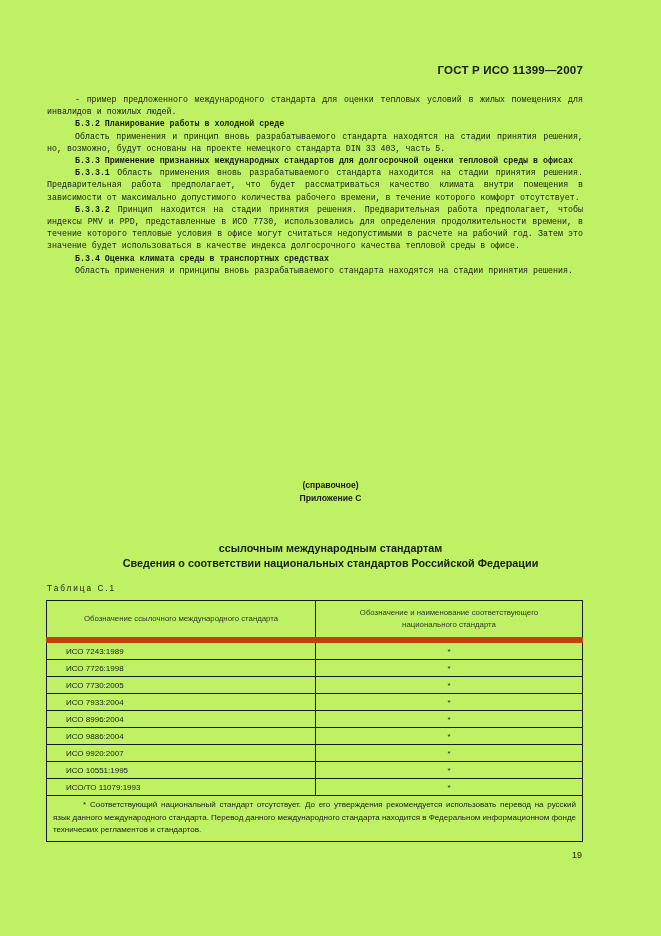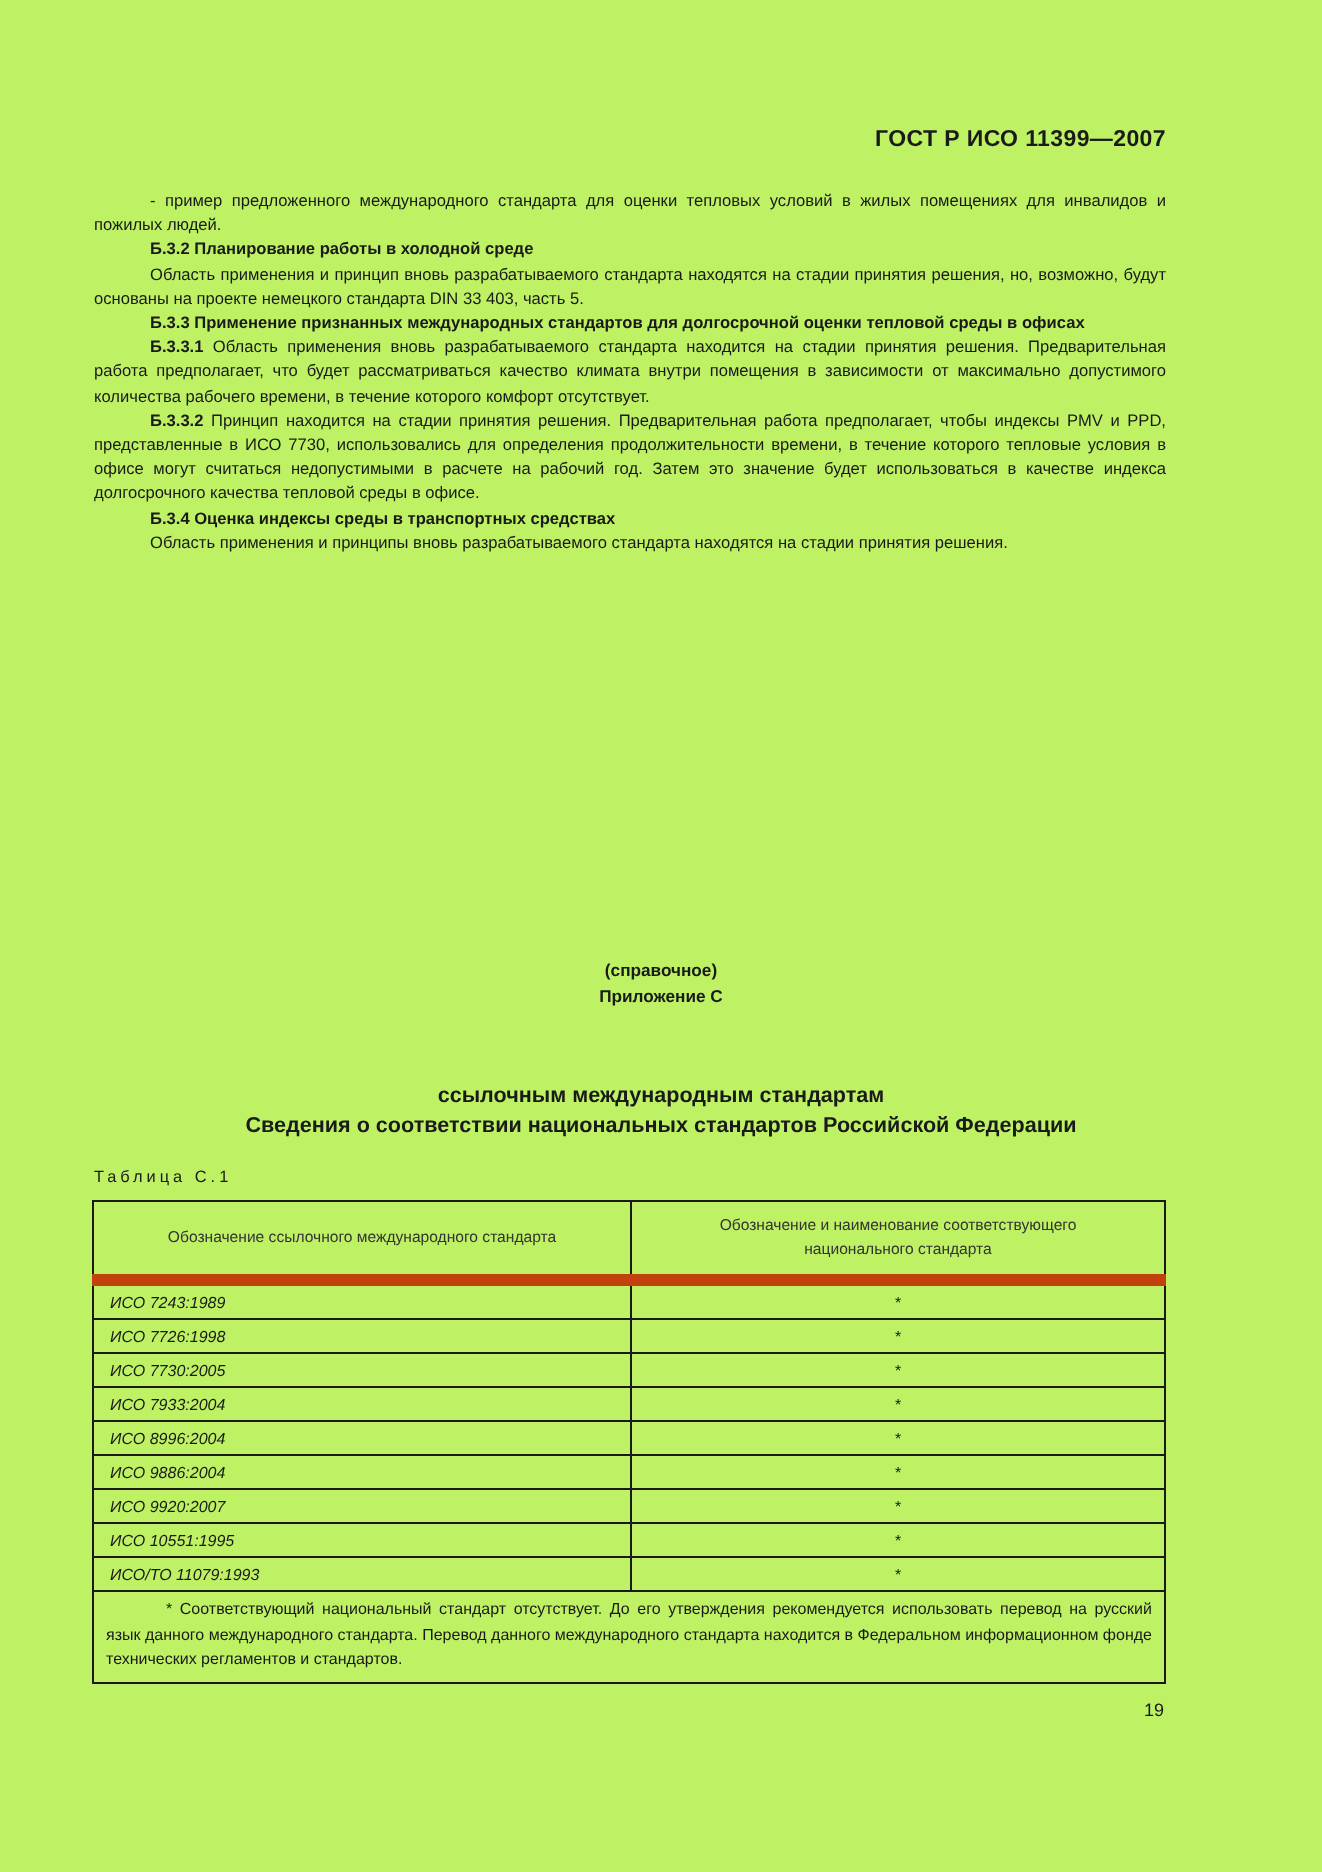--- a/index.html
+++ b/index.html
@@ -1,50 +1,50 @@
 <!DOCTYPE html>
 <html><head>
 <meta charset="utf-8">
 <style>
   html, body { margin: 0; padding: 0; background: #ffffff; }
   body { width: 661px; height: 936px; position: relative; overflow: hidden; font-family: "Liberation Sans", "DejaVu Sans", sans-serif; color: #1a1a1a; }
   .page { position: absolute; left: 0; top: 0; width: 661px; height: 936px; background: #bef264; }
   .header { position: absolute; top: 64px; right: 78px; font-size: 11.5px; font-weight: bold; letter-spacing: 0.2px; }
   .body-text { position: absolute; left: 47px; top: 94px; width: 536px; font-size: 8.3px; line-height: 12.2px; }
-  .body-text p { margin: 0; text-align: justify; }
+  .body-text p { margin: 0; text-align: justify; font-family: Liberation Mono, monospace; }
   .ind { text-indent: 28px; }
   .b { font-weight: bold; }
   .annex { position: absolute; left: 0; width: 661px; top: 479px; text-align: center; font-size: 8.6px; font-weight: bold; line-height: 12.5px; }
   .annex-title { position: absolute; left: 0; width: 661px; top: 541px; text-align: center; font-size: 10.8px; font-weight: bold; line-height: 15px; }
   .tbl-caption { position: absolute; left: 47px; top: 584px; font-size: 8.2px; letter-spacing: 2px; text-align: center; }
   table { position: absolute; left: 46px; top: 600px; width: 537px; border-collapse: collapse; font-size: 7.8px; }
   td, th { border: 1px solid #1a1a1a; padding: 0; }
   th { font-weight: normal; height: 36px; line-height: 12px; color: #333; }
   thead tr { border-bottom: 6px solid #c2410c; }
   .col1 { width: 268px; }
-  td.std { height: 16px; padding-left: 8px; font-size: 8px; font-style: italic; }
+  td.std { height: 16px; padding-left: 19px; font-size: 8px; }
   td.mark { text-align: center; font-size: 8px; }
   td.note { padding: 3px 6px 4px 6px; font-size: 8px; line-height: 12.5px; text-align: justify; text-indent: 30px; }
   .pagenum { position: absolute; left: 572px; top: 850px; font-size: 9px; }
 </style>
 </head>
 <body>
 
 <div class="page">
 
   <div class="header">ГОСТ Р ИСО 11399—2007</div>
 
   <div class="body-text">
     <p class="ind">- пример предложенного международного стандарта для оценки тепловых условий в жилых помещениях для инвалидов и пожилых людей.</p>
     <p class="ind b">Б.3.2  Планирование работы в холодной среде</p>
     <p class="ind">Область применения и принцип вновь разрабатываемого стандарта находятся на стадии принятия решения, но, возможно, будут основаны на проекте немецкого стандарта DIN 33 403, часть 5.</p>
     <p class="ind b">Б.3.3  Применение признанных международных стандартов для долгосрочной оценки тепловой среды в офисах</p>
     <p class="ind"><span class="b">Б.3.3.1</span><span> Область применения вновь разрабатываемого стандарта находится на стадии принятия решения. Предварительная работа предполагает, что будет рассматриваться качество климата внутри помещения в зависимости от максимально допустимого количества рабочего времени, в течение которого комфорт отсутствует.</span></p>
     <p class="ind"><span class="b">Б.3.3.2</span><span> Принцип находится на стадии принятия решения. Предварительная работа предполагает, чтобы индексы PMV и PPD, представленные в ИСО 7730, использовались для определения продолжительности времени, в течение которого тепловые условия в офисе могут считаться недопустимыми в расчете на рабочий год. Затем это значение будет использоваться в качестве индекса долгосрочного качества тепловой среды в офисе.</span></p>
-    <p class="ind b">Б.3.4  Оценка индексы среды в транспортных средствах</p>
+    <p class="ind b">Б.3.4  Оценка климата среды в транспортных средствах</p>
     <p class="ind">Область применения и принципы вновь разрабатываемого стандарта находятся на стадии принятия решения.</p>
   </div>
 
   <div class="annex">
     <div>(справочное)</div>
     <div>Приложение С</div>
   </div>
 
   <div class="annex-title">
     <div>ссылочным международным стандартам</div>

